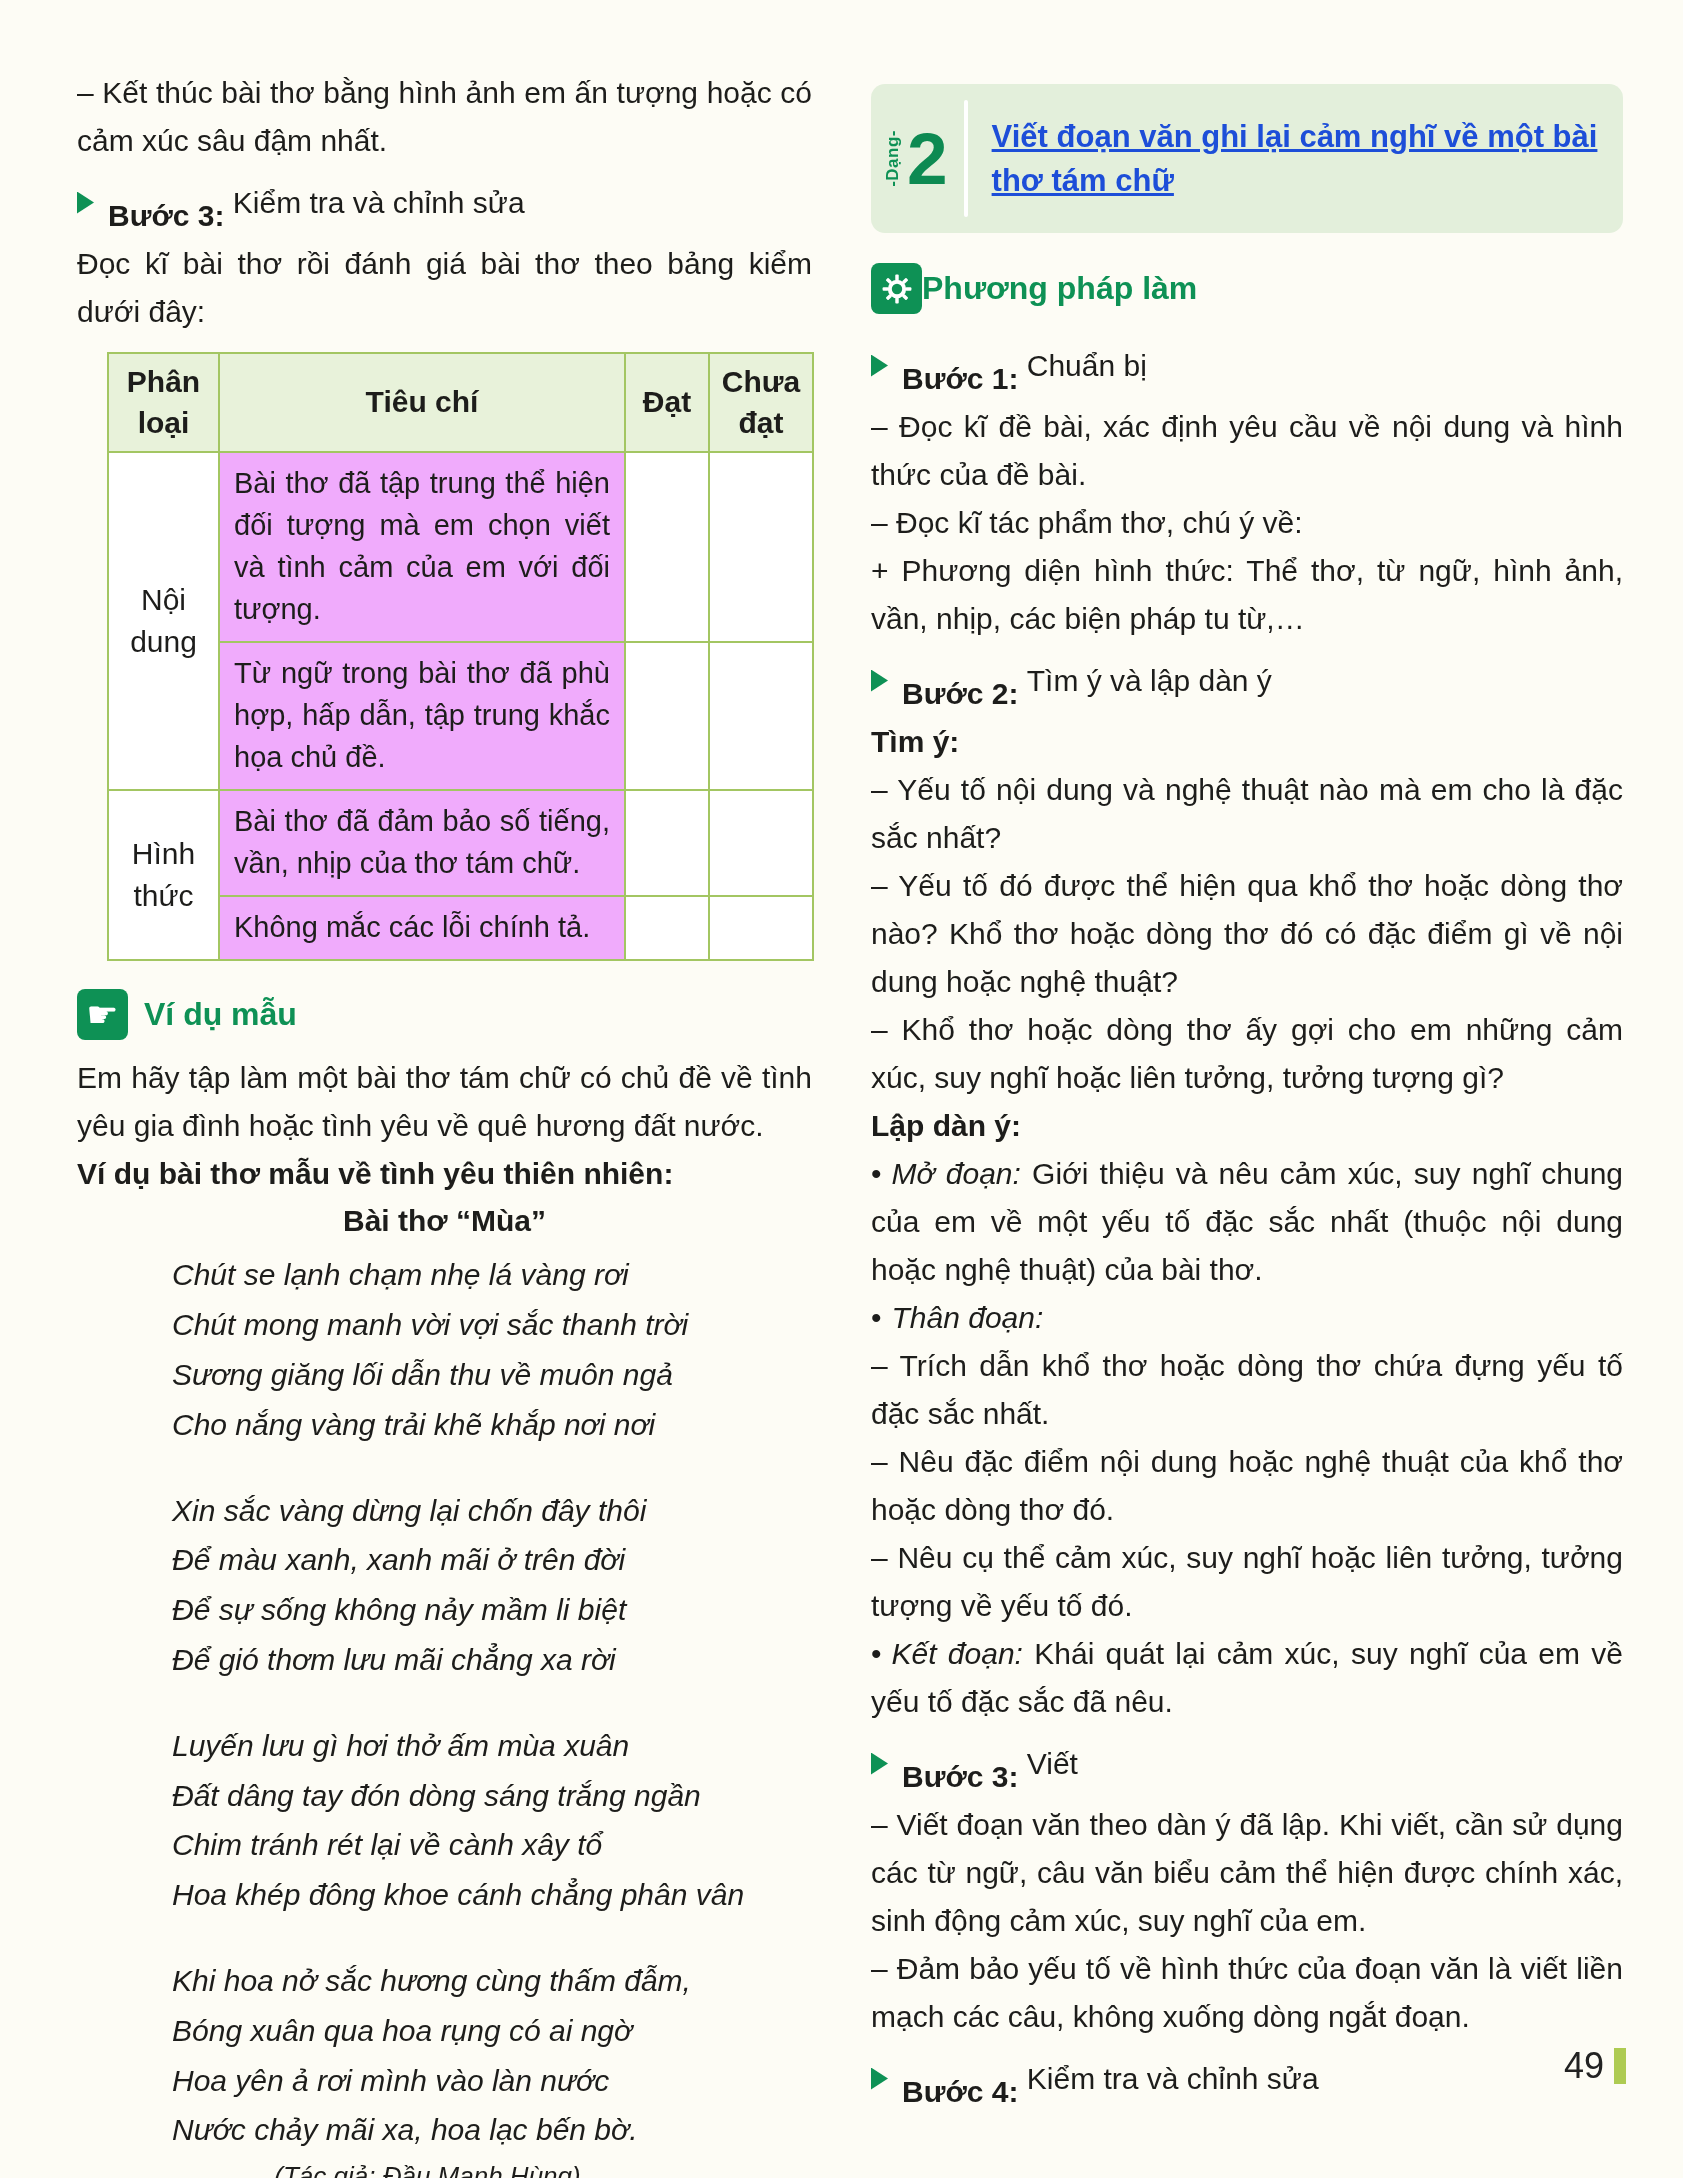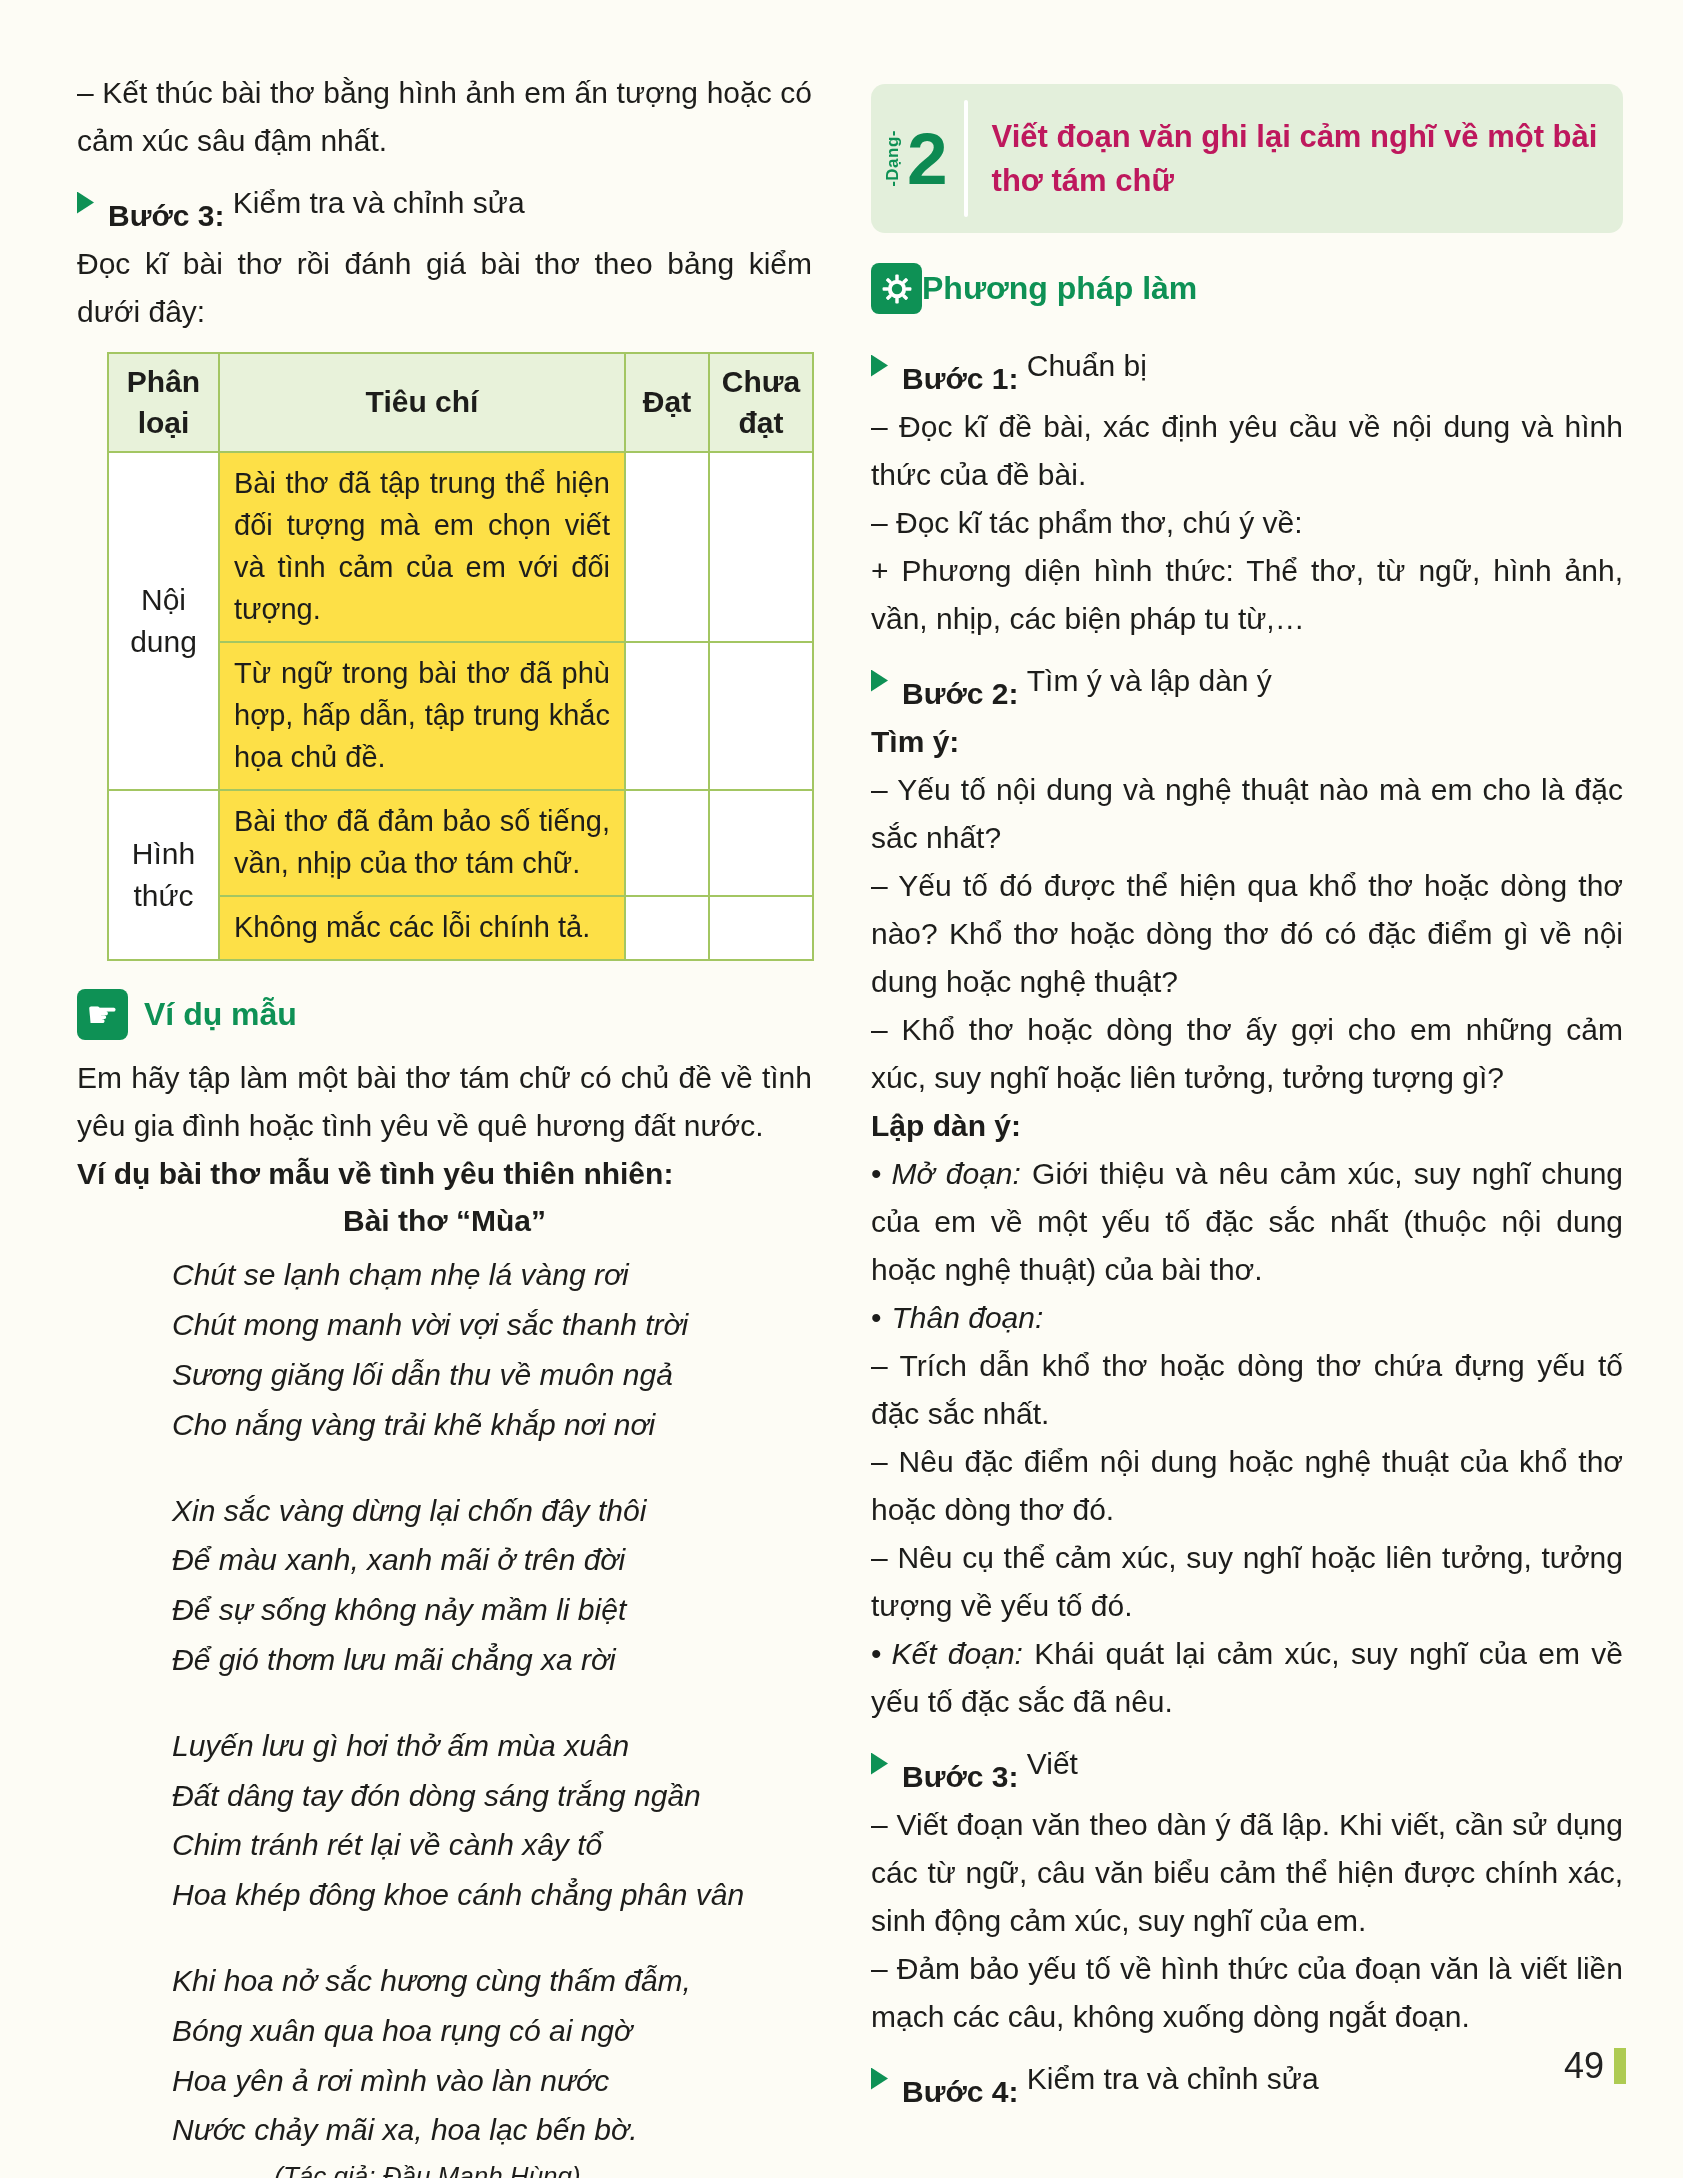--- a/index.html
+++ b/index.html
@@ -25,21 +25,21 @@
           clip-path: polygon(0 0, 100% 50%, 0 100%); margin-right: 14px; flex: none; }
   .step .lbl { font-weight: bold; white-space: pre; margin-top: 27px; }
   .step .txt { white-space: pre-wrap; }
 
   table.assess { border-collapse: collapse; table-layout: fixed;
                  margin: 16px 0 0 30px; width: 705px; }
   .assess th, .assess td { border: 2.5px solid #a3c662; }
   .assess th { background: #e8f2da; font-size: 30px; font-weight: bold;
                text-align: center; padding: 8px 4px; line-height: 1.35; }
   .assess td.cat  { text-align: center; font-size: 30px; line-height: 1.4; padding: 18px; background: #fff; }
-  .assess td.crit { font-size: 29px; line-height: 1.45; padding: 9px 14px 11px; text-align: justify; background: #fde047; }
+  .assess td.crit { font-size: 29px; line-height: 1.45; padding: 9px 14px 11px; text-align: justify; background: #f0abfc; }
   .assess td.chk  { background: #fff; }
 
   .section-head { display: flex; align-items: center; gap: 16px; margin: 28px 0 14px; }
   .icon-sq { width: 51px; height: 51px; background: #0e9155; border-radius: 8px;
              color: #fff; display: flex; align-items: center; justify-content: center;
              font-size: 36px; flex: none; }
   .green-title { color: #0e9155; font-weight: bold; font-size: 32px; }
 
   .poem-title { font-size: 30px; font-weight: bold; text-align: center; margin: 6px 0 12px; }
   .poem { margin-left: 95px; font-style: italic; }
@@ -49,21 +49,21 @@
   .author { font-size: 26px; font-style: italic; text-align: center; margin: 2px 0 0; padding-right: 34px; }
 
   .banner { background: #e3efdb; border-radius: 14px; display: flex; align-items: center;
             padding: 16px 20px 16px 12px; min-height: 149px; }
   .banner-tag { writing-mode: vertical-rl; transform: rotate(180deg); font-size: 17px;
                 color: #0e9155; font-weight: bold; letter-spacing: 0.5px; flex: none; }
   .banner-num { font-size: 73px; font-weight: bold; color: #0d8a52; line-height: 1;
                 margin: 0 16px 0 4px; flex: none; }
   .banner-div { width: 4px; align-self: stretch; background: #ffffff; margin-right: 24px;
                 border-radius: 2px; flex: none; }
-  .banner-title { color: #be185d; font-weight: bold; font-size: 31px; line-height: 1.4; }
+  .banner-title { color: #1d4ed8; font-weight: bold; font-size: 31px; line-height: 1.4; text-decoration: underline; }
 
   .method-head { display: flex; align-items: center; gap: 0; margin: 30px 0 14px; }
   .dot { margin-right: 10px; }
 
   .pageno { position: absolute; right: 57px; bottom: 91px; display: flex; align-items: center; gap: 10px; }
   .pageno .num { font-size: 36px; color: #222; }
   .pageno .bar { width: 12px; height: 36px; background: #aecb52; }
 </style>
 </head>
 <body>

